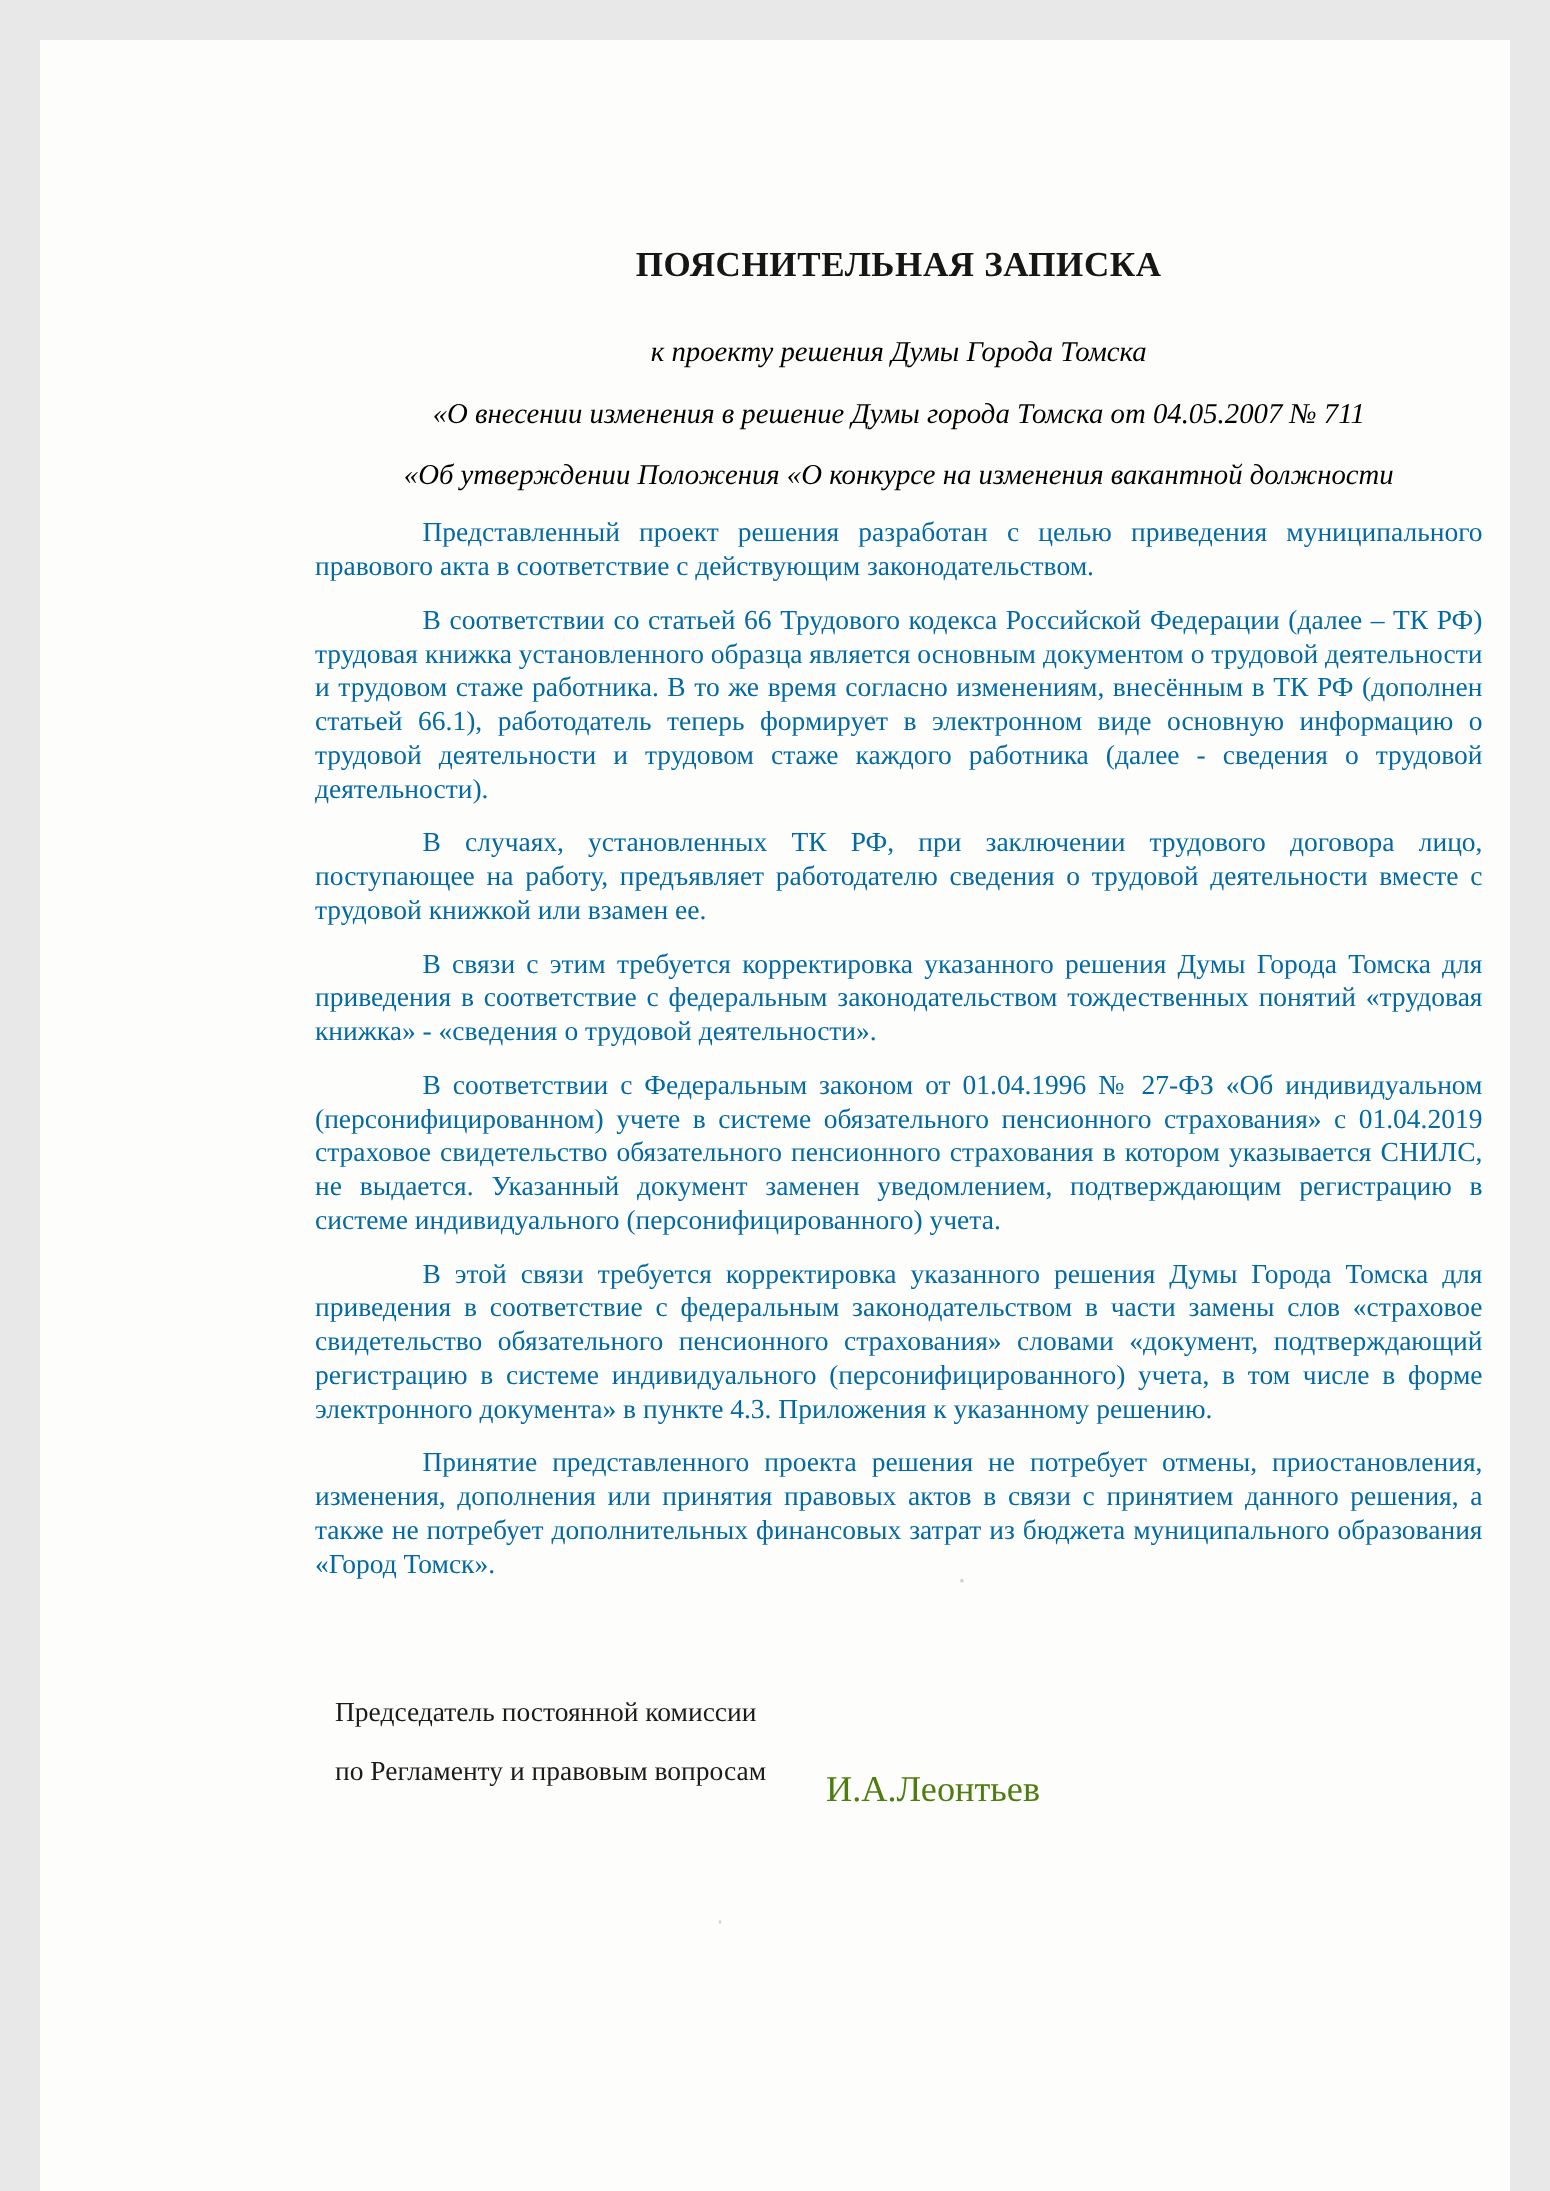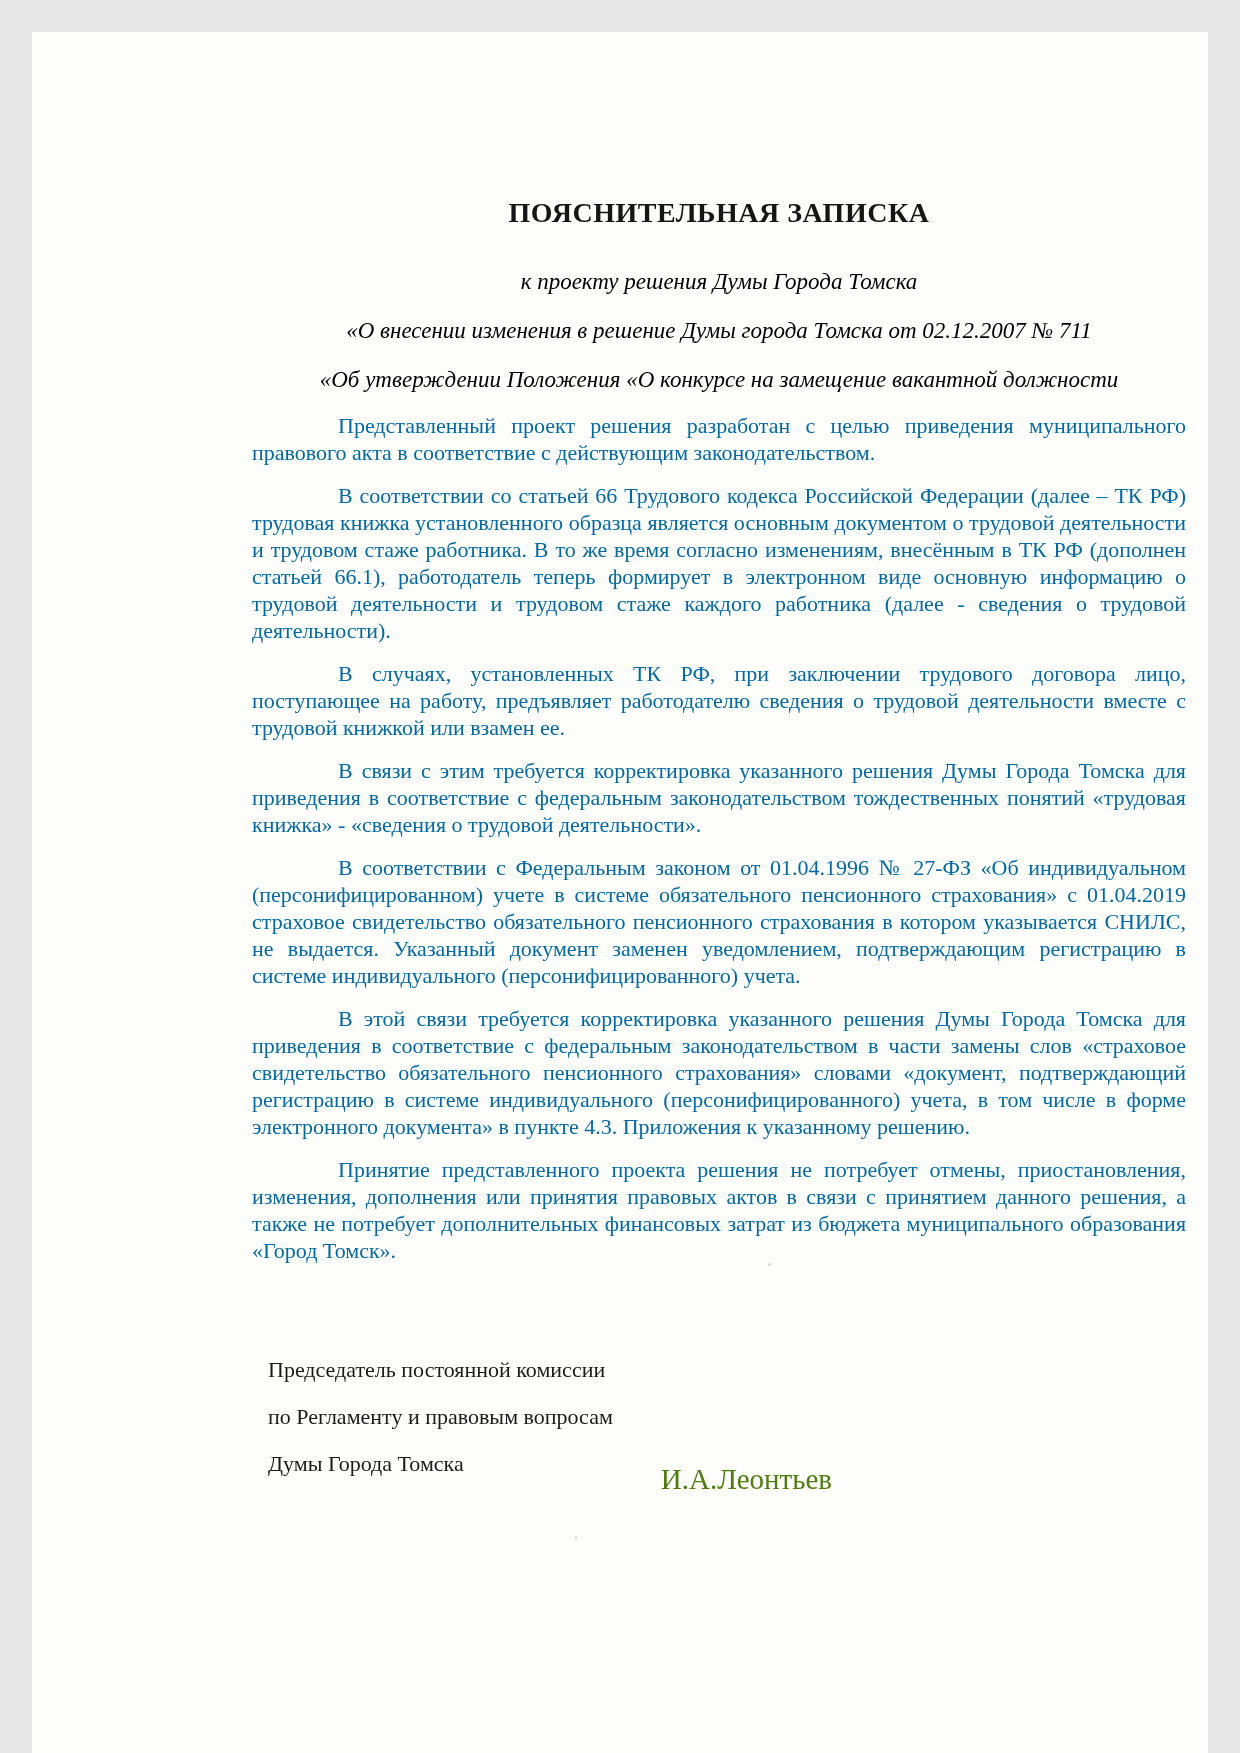--- a/index.html
+++ b/index.html
@@ -88,39 +88,38 @@
 </head>
 <body>
 
 <div class="page">
   <div class="content">
 
     <div class="doc-title">ПОЯСНИТЕЛЬНАЯ ЗАПИСКА</div>
 
     <div class="subtitle-block">
       <div>к проекту решения Думы Города Томска</div>
-      <div>«О внесении изменения в решение Думы города Томска от 02.12.2007 № 711</div>
-      <div>«Об утверждении Положения «О конкурсе на замещение вакантной должности</div>
+      <div>«О внесении изменения в решение Думы города Томска от 04.05.2007 № 711</div>
+      <div>«Об утверждении Положения «О конкурсе на изменения вакантной должности</div>
     </div>
 
     <div class="body-block">
       <p>Представленный проект решения разработан с целью приведения муниципального правового акта в соответствие с действующим законодательством.</p>
       <p>В соответствии со статьей 66 Трудового кодекса Российской Федерации (далее – ТК РФ) трудовая книжка установленного образца является основным документом о трудовой деятельности и трудовом стаже работника.  В то же время согласно изменениям, внесённым в ТК РФ (дополнен статьей 66.1), работодатель теперь формирует в электронном виде основную информацию о трудовой деятельности и трудовом стаже каждого работника (далее - сведения о трудовой деятельности).</p>
       <p>В случаях, установленных ТК РФ, при заключении трудового договора лицо, поступающее на работу, предъявляет работодателю сведения о трудовой деятельности вместе с трудовой книжкой или взамен ее.</p>
       <p>В связи с этим требуется корректировка указанного решения Думы Города Томска для приведения в соответствие с федеральным законодательством тождественных понятий «трудовая книжка» - «сведения о трудовой деятельности».</p>
       <p>В соответствии с Федеральным законом от 01.04.1996 № 27-ФЗ «Об индивидуальном (персонифицированном) учете в системе обязательного пенсионного страхования» с 01.04.2019 страховое свидетельство обязательного пенсионного страхования в котором указывается СНИЛС, не выдается. Указанный документ заменен уведомлением, подтверждающим регистрацию в системе индивидуального (персонифицированного) учета.</p>
       <p>В этой связи требуется корректировка указанного решения Думы Города Томска для приведения в соответствие с федеральным законодательством в части замены слов «страховое свидетельство обязательного пенсионного страхования» словами «документ, подтверждающий регистрацию в системе индивидуального (персонифицированного) учета, в том числе в форме электронного документа» в пункте 4.3. Приложения к указанному решению.</p>
       <p>Принятие представленного проекта решения не потребует отмены, приостановления, изменения, дополнения или принятия правовых актов в связи с принятием данного решения, а также не потребует дополнительных финансовых затрат из бюджета муниципального образования «Город Томск».</p>
     </div>
 
     <div class="signature-row">
       <div class="signature-left">
         <div>Председатель постоянной комиссии</div>
         <div>по Регламенту и правовым вопросам</div>
-        <div>Думы Города Томска</div>
       </div>
       <div class="signature-name">И.А.Леонтьев</div>
     </div>
 
   </div>
 
   <div class="speck s1"></div>
   <div class="speck s2"></div>
   <div class="speck s3"></div>
   <div class="speck s4"></div>

